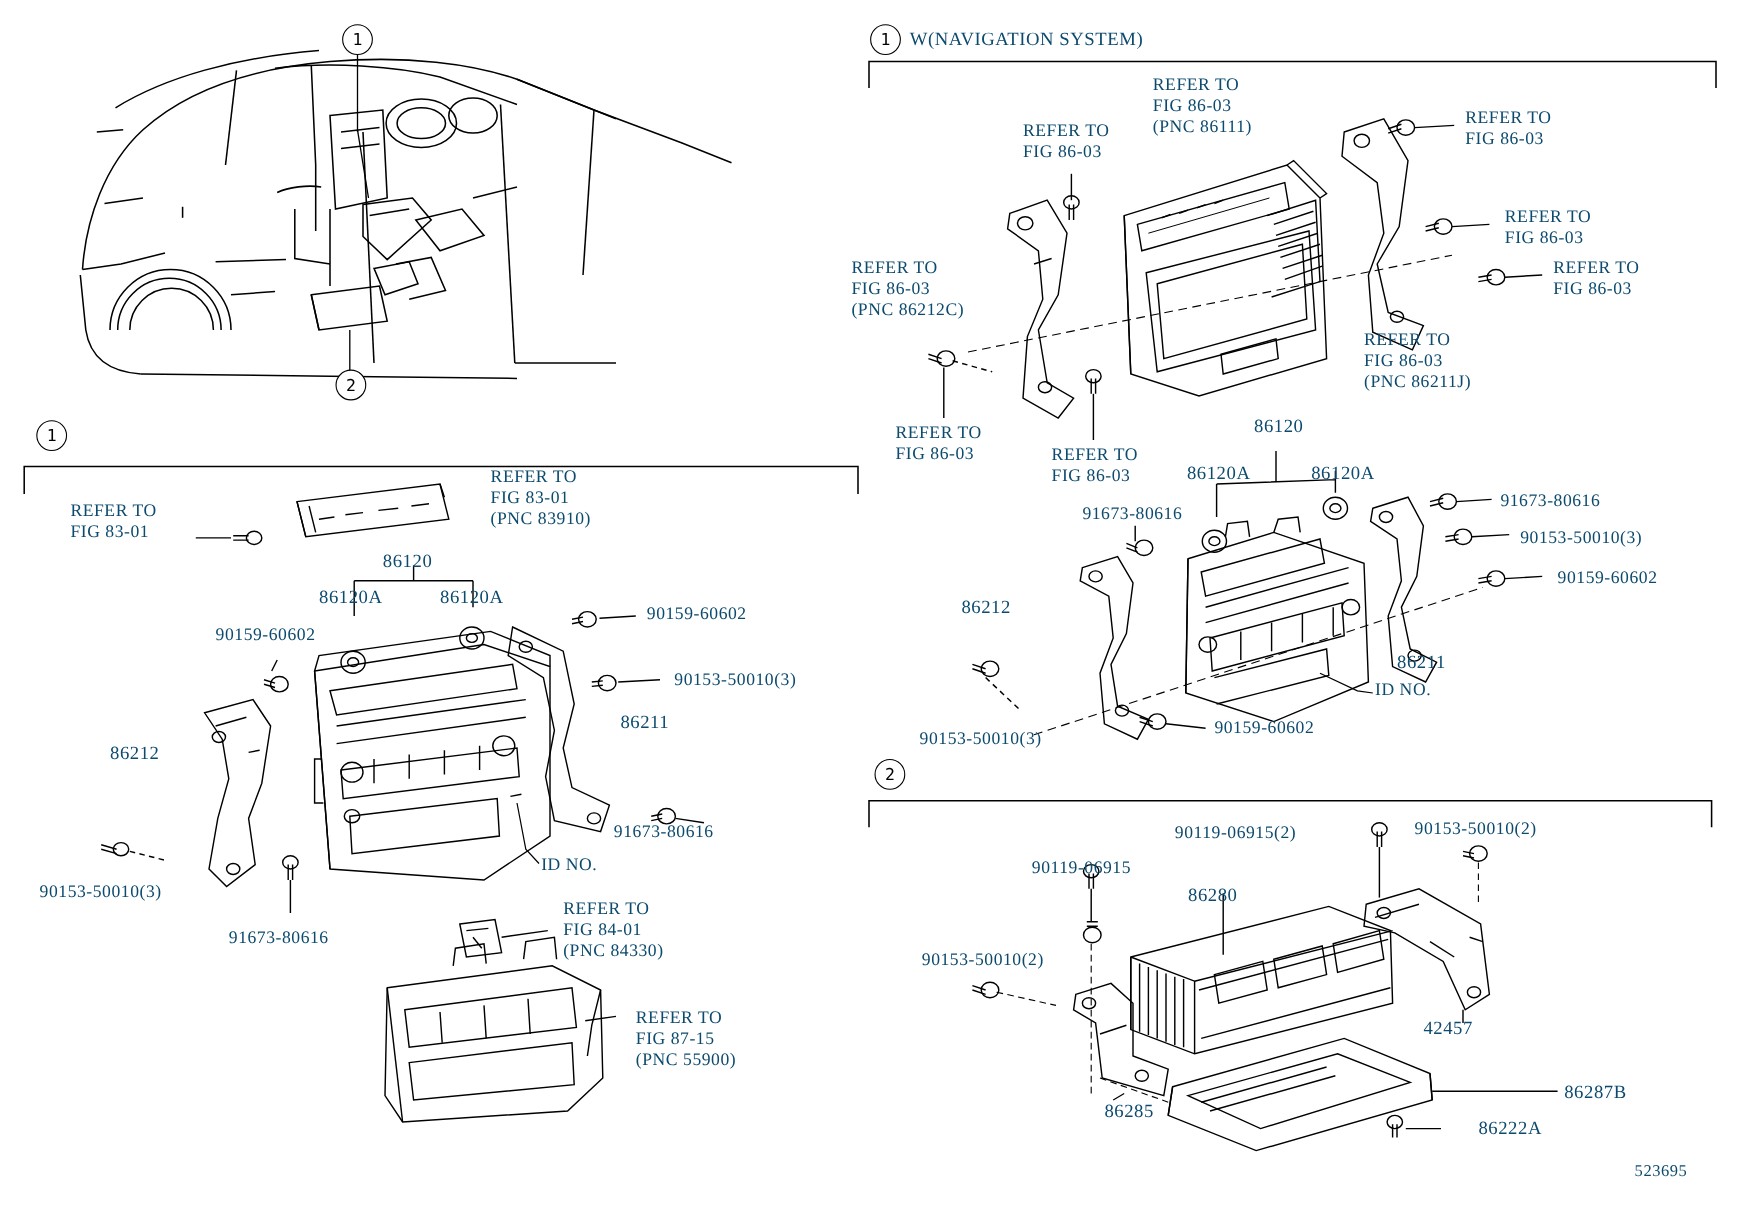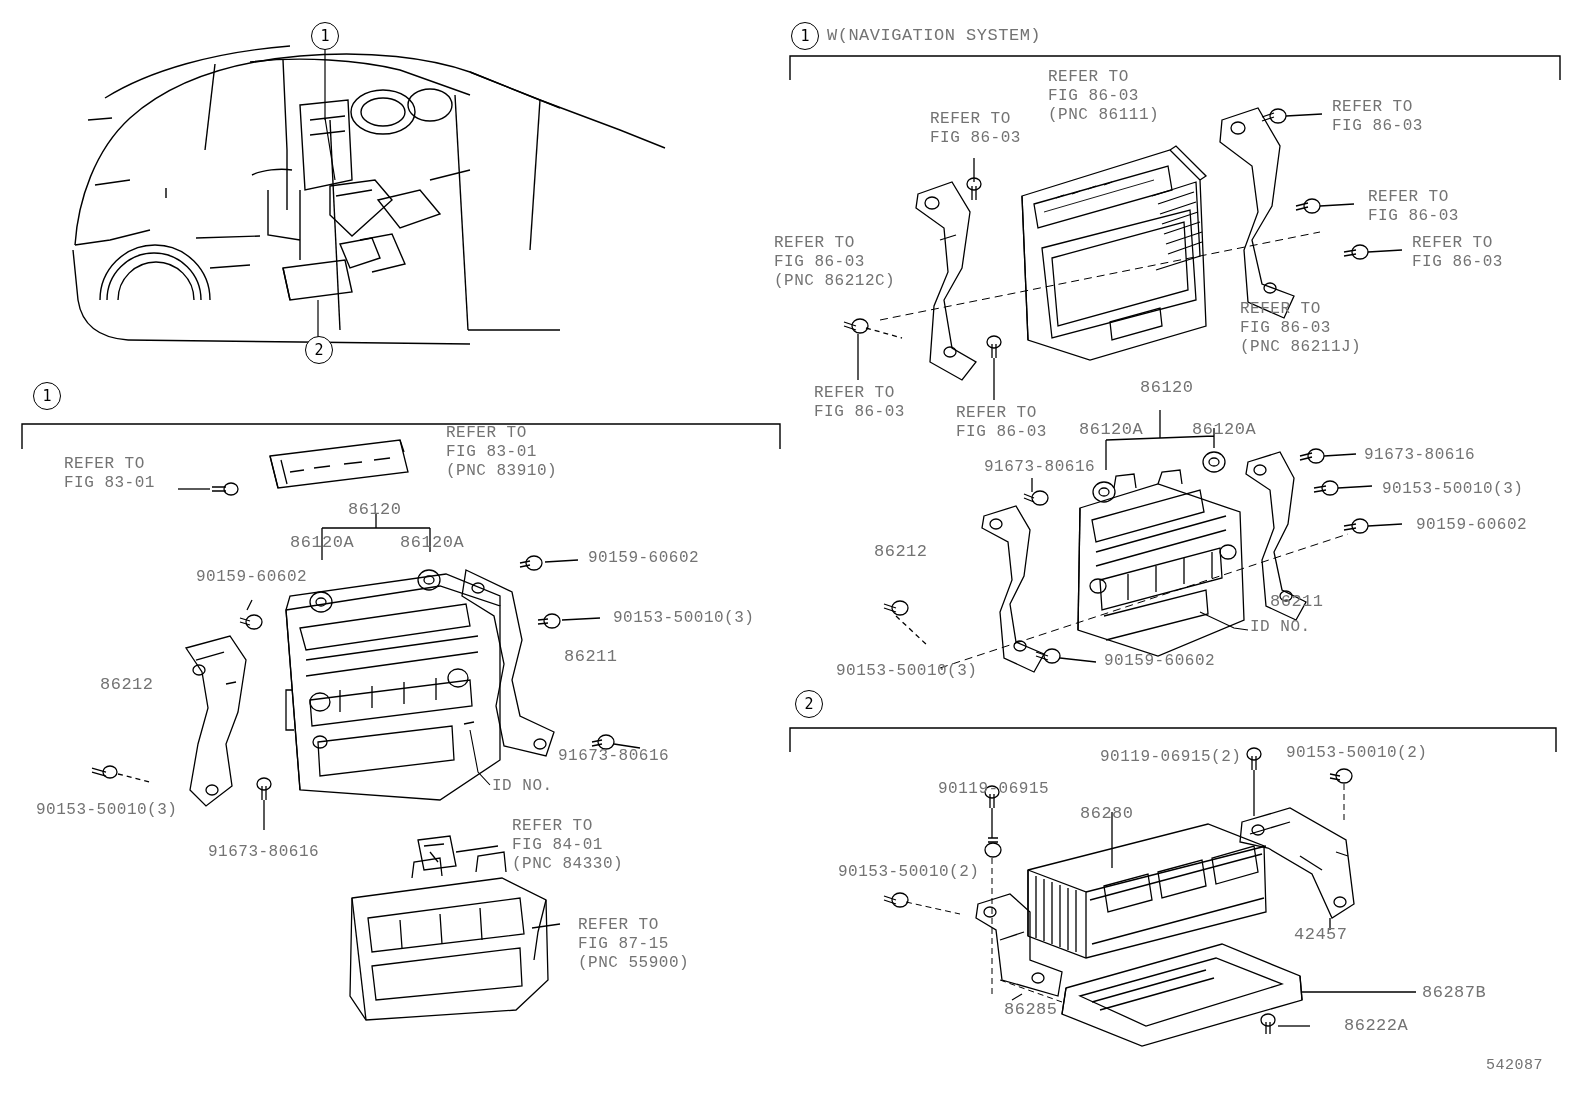--- a/index.html
+++ b/index.html
@@ -6,26 +6,26 @@
   body{
     width:1592px;height:1099px;
     background:#ffffff;
     font-family:"DejaVu Sans Mono", monospace;
     color:#000;
     position:relative;
     overflow:hidden;
   }
   .lbl{
     position:absolute;
-    font-family:Liberation Mono, monospace;
+    font-family:Liberation Serif, serif;
     font-size:16px;
     line-height:19px;
     letter-spacing:0.5px;
     white-space:pre;
-    color:#737373;
+    color:#0c4a6e;
   }
   .lbl.big{font-size:17px;}
   svg{position:absolute;left:0;top:0;overflow:visible;}
   .callout{
     position:absolute;
     width:26px;height:26px;
     border:1.6px solid #000;
     border-radius:50%;
     font-family:"DejaVu Sans Mono", monospace;
     font-size:15px;
@@ -459,25 +459,25 @@
     <path d="M1112,812 L1112,868"></path>
     <path d="M1022,994 L1012,1000" stroke-width="1.1"></path>
     <path d="M1330,930 L1330,918"></path>
     <path d="M1302,992 L1416,992"></path>
     <path d="M1336,852 L1348,856"></path>
 
     <path d="M1000,980 L1062,1002" stroke-dasharray="6,4" stroke-width="1"></path>
   </g>
 </svg>
 
-<div class="lbl" style="left:1068px;top:748px;margin-left:32px;">90119-06915(2)</div>
+<div class="lbl" style="left:1068px;top:748px;">90119-06915(2)</div>
 <div class="lbl" style="left:1286px;top:744px;">90153-50010(2)</div>
 <div class="lbl" style="left:938px;top:780px;text-align:right;">90119-06915</div>
 <div class="lbl big" style="left:1080px;top:804px;">86280</div>
 <div class="lbl" style="left:838px;top:863px;">90153-50010(2)</div>
 <div class="lbl big" style="left:1004px;top:1000px;">86285</div>
 <div class="lbl big" style="left:1294px;top:925px;">42457</div>
 <div class="lbl big" style="left:1422px;top:983px;">86287B</div>
 <div class="lbl big" style="left:1344px;top:1016px;">86222A</div>
 
-<div class="lbl" style="left:1486px;top:1056px;font-size:15px;">542087</div>
+<div class="lbl" style="left:1486px;top:1056px;font-size:15px;">523695</div>
 
 </div>
 
 </body></html>

